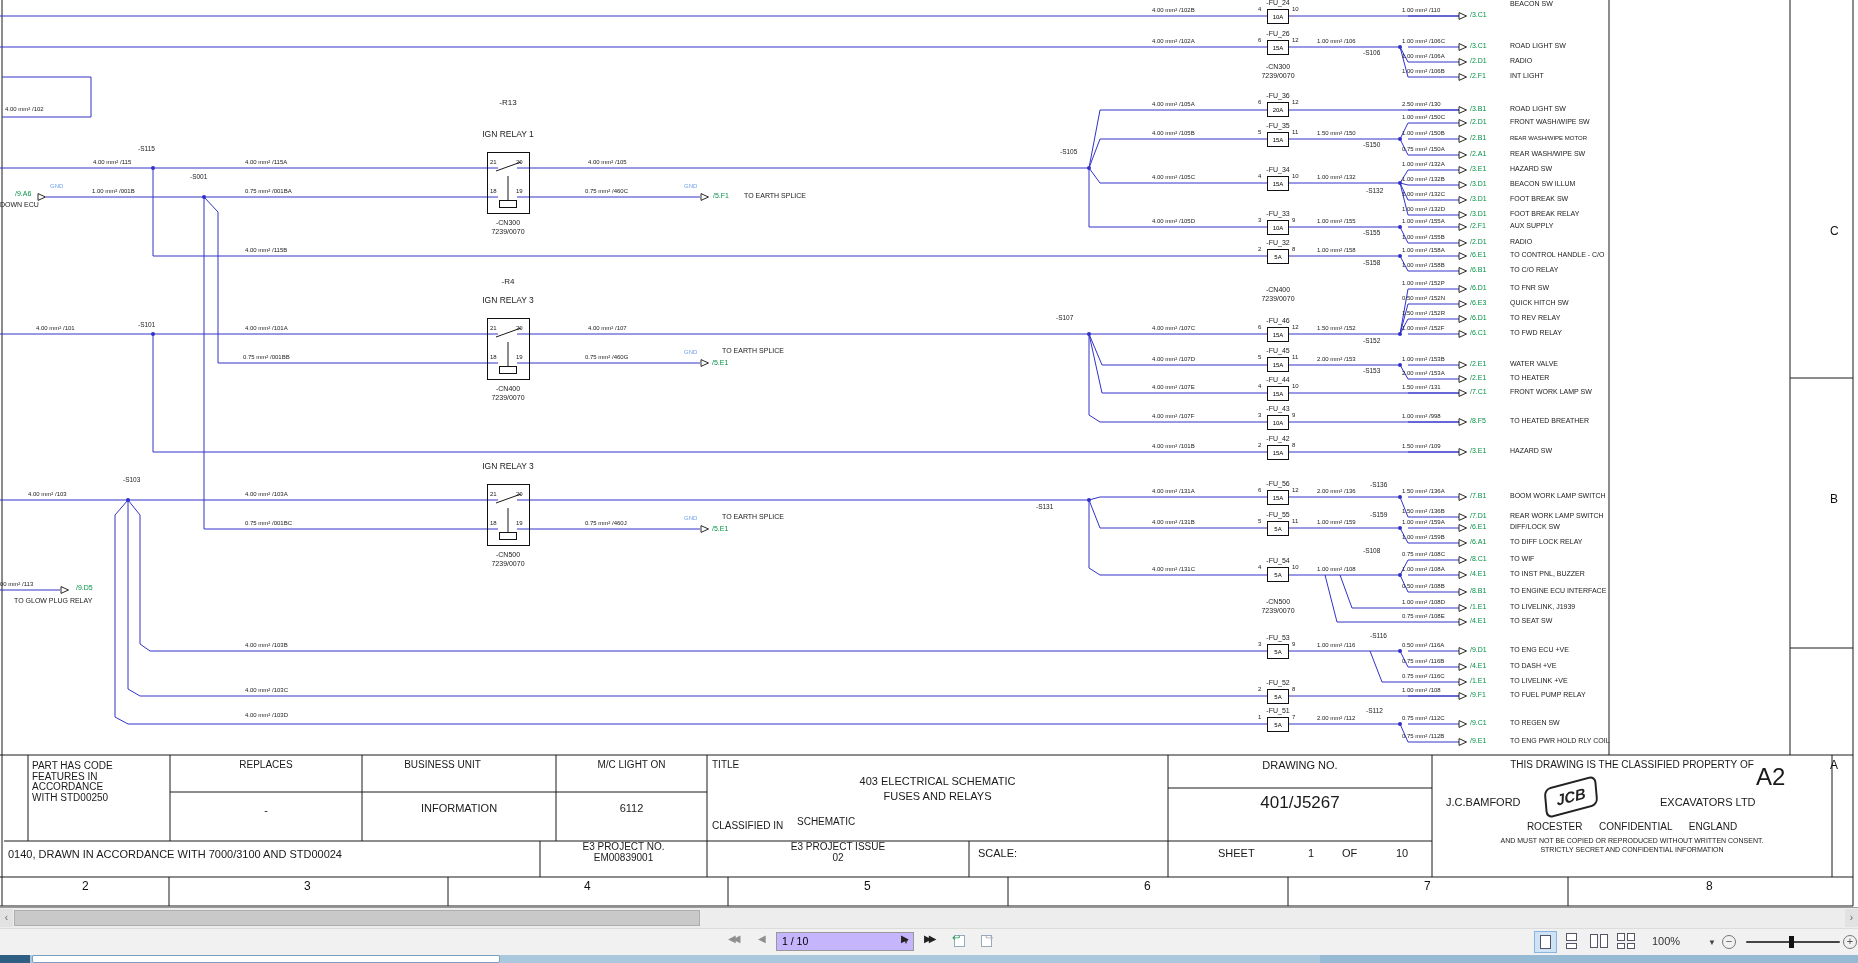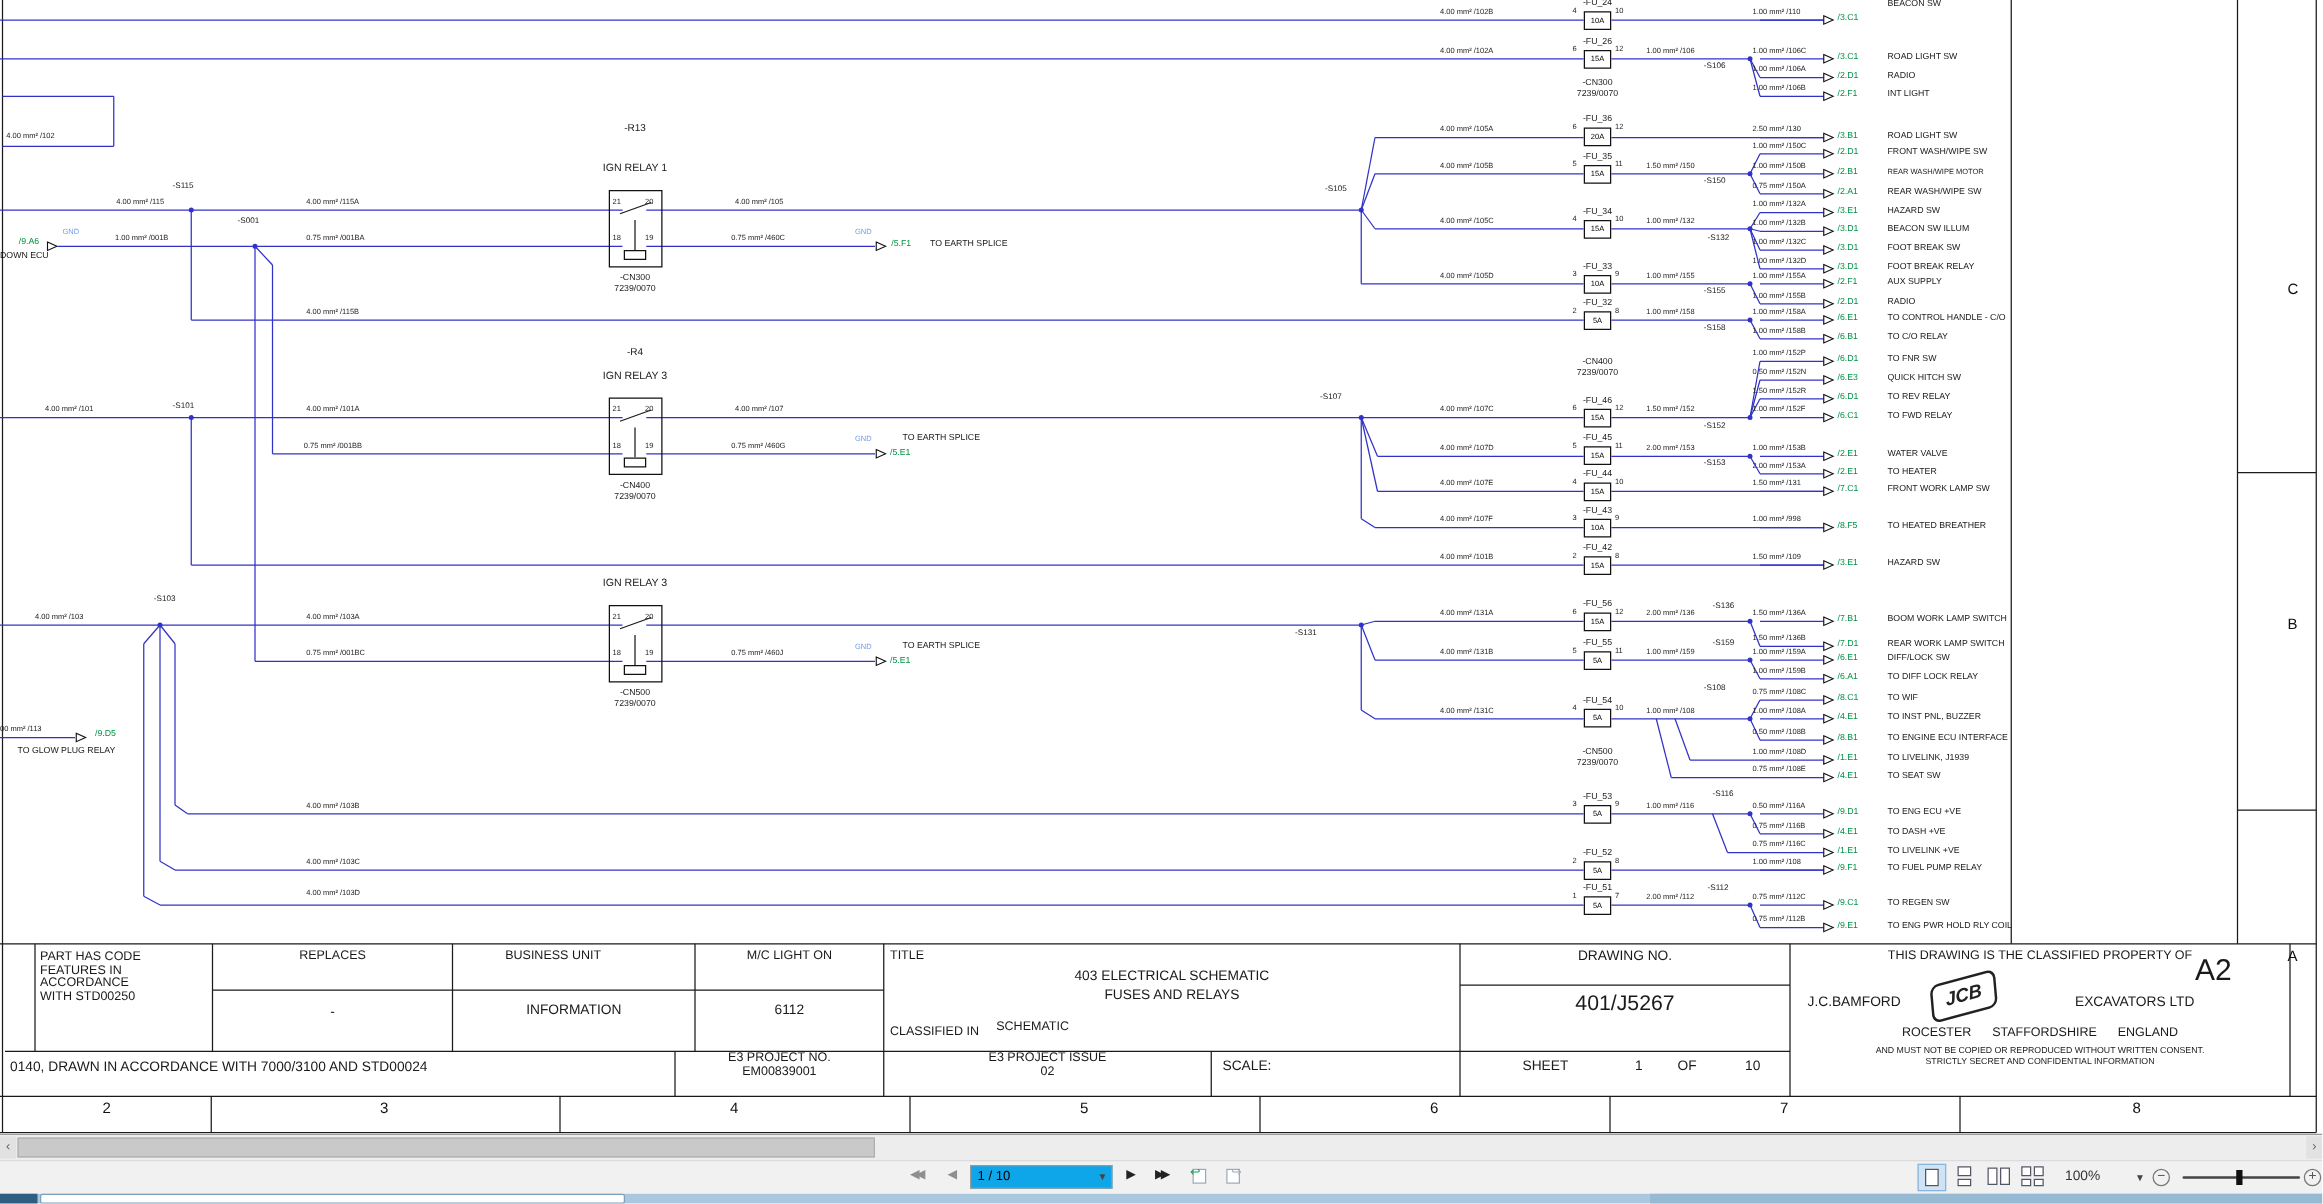--- a/index.html
+++ b/index.html
@@ -26,21 +26,21 @@
   .tb{font-size:10px;}
   .tb11{font-size:11px;}
   .tb7{font-size:7px;}
   
   #scrollstrip{position:absolute;left:0;top:907px;width:1858px;height:21px;background:#ededed;border-top:1px solid #9a9a9a;box-sizing:border-box;}
   #thumb{position:absolute;left:14px;top:2px;width:686px;height:16px;background:#c9c9c9;border:1px solid #aeaeae;box-sizing:border-box;}
   .sbtn{position:absolute;top:1px;width:13px;height:18px;background:#e2e2e2;color:#666;font-size:10px;text-align:center;line-height:17px;}
   #toolbar{position:absolute;left:0;top:928px;width:1858px;height:27px;background:#f1f1f1;border-top:1px solid #dcdcdc;box-sizing:border-box;}
   .tbtn{position:absolute;top:4px;font-size:10px;color:#222;cursor:default;}
   .gray{color:#8f8f8f;}
-  #pagebox{position:absolute;left:776px;top:3px;width:114px;height:19px;background:#0ea5e9;border:1px solid #999;box-sizing:border-box;font-size:10.5px;line-height:17px;padding-left:5px;}
+  #pagebox{position:absolute;left:776px;top:3px;width:138px;height:19px;background:#c4b5fd;border:1px solid #999;box-sizing:border-box;font-size:10.5px;line-height:17px;padding-left:5px;}
   #pagecaret{position:absolute;right:3px;top:0px;font-size:8px;color:#444;line-height:17px;}
   .viewico{position:absolute;top:5px;width:17px;height:15px;}
   .viewico .pg{position:absolute;left:2px;top:1px;width:11px;height:12px;border:1px solid #9ab;background:#fff;box-sizing:border-box;}
   .viewico .ar{position:absolute;left:0;top:-2px;font-size:10px;}
   .layico{position:absolute;top:2px;width:23px;height:22px;box-sizing:border-box;}
   .layico.active{background:#cfe3f7;border:1px solid #8ab4dd;}
   .mini{position:absolute;border:1px solid #556;background:#fff;box-sizing:border-box;}
   .zcirc{position:absolute;top:6px;width:14px;height:14px;border:1.3px solid #777;border-radius:50%;box-sizing:border-box;text-align:center;line-height:11px;font-size:11px;color:#555;}
   #ztrack{position:absolute;left:1746px;top:12px;width:94px;height:2px;background:#444;border-radius:2px;}
   #zhandle{position:absolute;left:1789px;top:7px;width:5px;height:12px;background:#111;}
@@ -677,21 +677,21 @@
   <div class="t tb11" style="left:1308px;top:848px;">1</div>
   <div class="t tb11" style="left:1342px;top:848px;">OF</div>
   <div class="t tb11" style="left:1396px;top:848px;">10</div>
   <div class="t c" style="left:1432px;top:760px;width:400px;font-size:10px;">THIS DRAWING IS THE CLASSIFIED PROPERTY OF</div>
   <div class="t" style="left:1756px;top:764px;font-size:24px;">A2</div>
   <div class="t tb11" style="left:1446px;top:797px;">J.C.BAMFORD</div>
   <div style="position:absolute;left:1544px;top:782px;width:54px;height:30px;border:2px solid #222;border-radius:7px;transform:rotate(-15deg) skewX(-10deg);box-sizing:border-box;text-align:center;">
     <span style="font-style:italic;font-weight:bold;font-size:15px;line-height:26px;color:#222;display:inline-block;transform:skewX(4deg);">JCB</span>
   </div>
   <div class="t tb11" style="left:1660px;top:797px;">EXCAVATORS LTD</div>
-  <div class="t tb c" style="left:1432px;top:822px;width:400px;">ROCESTER      STAFFORDSHIRE      ENGLAND</div>
+  <div class="t tb c" style="left:1432px;top:822px;width:400px;">ROCESTER      CONFIDENTIAL      ENGLAND</div>
   <div class="t tb7 c" style="left:1432px;top:837px;width:400px;">AND MUST NOT BE COPIED OR REPRODUCED WITHOUT WRITTEN CONSENT.</div>
   <div class="t tb7 c" style="left:1432px;top:846px;width:400px;">STRICTLY SECRET AND CONFIDENTIAL INFORMATION</div>
 
   <div id="scrollstrip">
     <div class="sbtn" style="left:0;">‹</div>
     <div id="thumb"></div>
     <div class="sbtn" style="left:1845px;">›</div>
   </div>
 
   <div id="toolbar">

